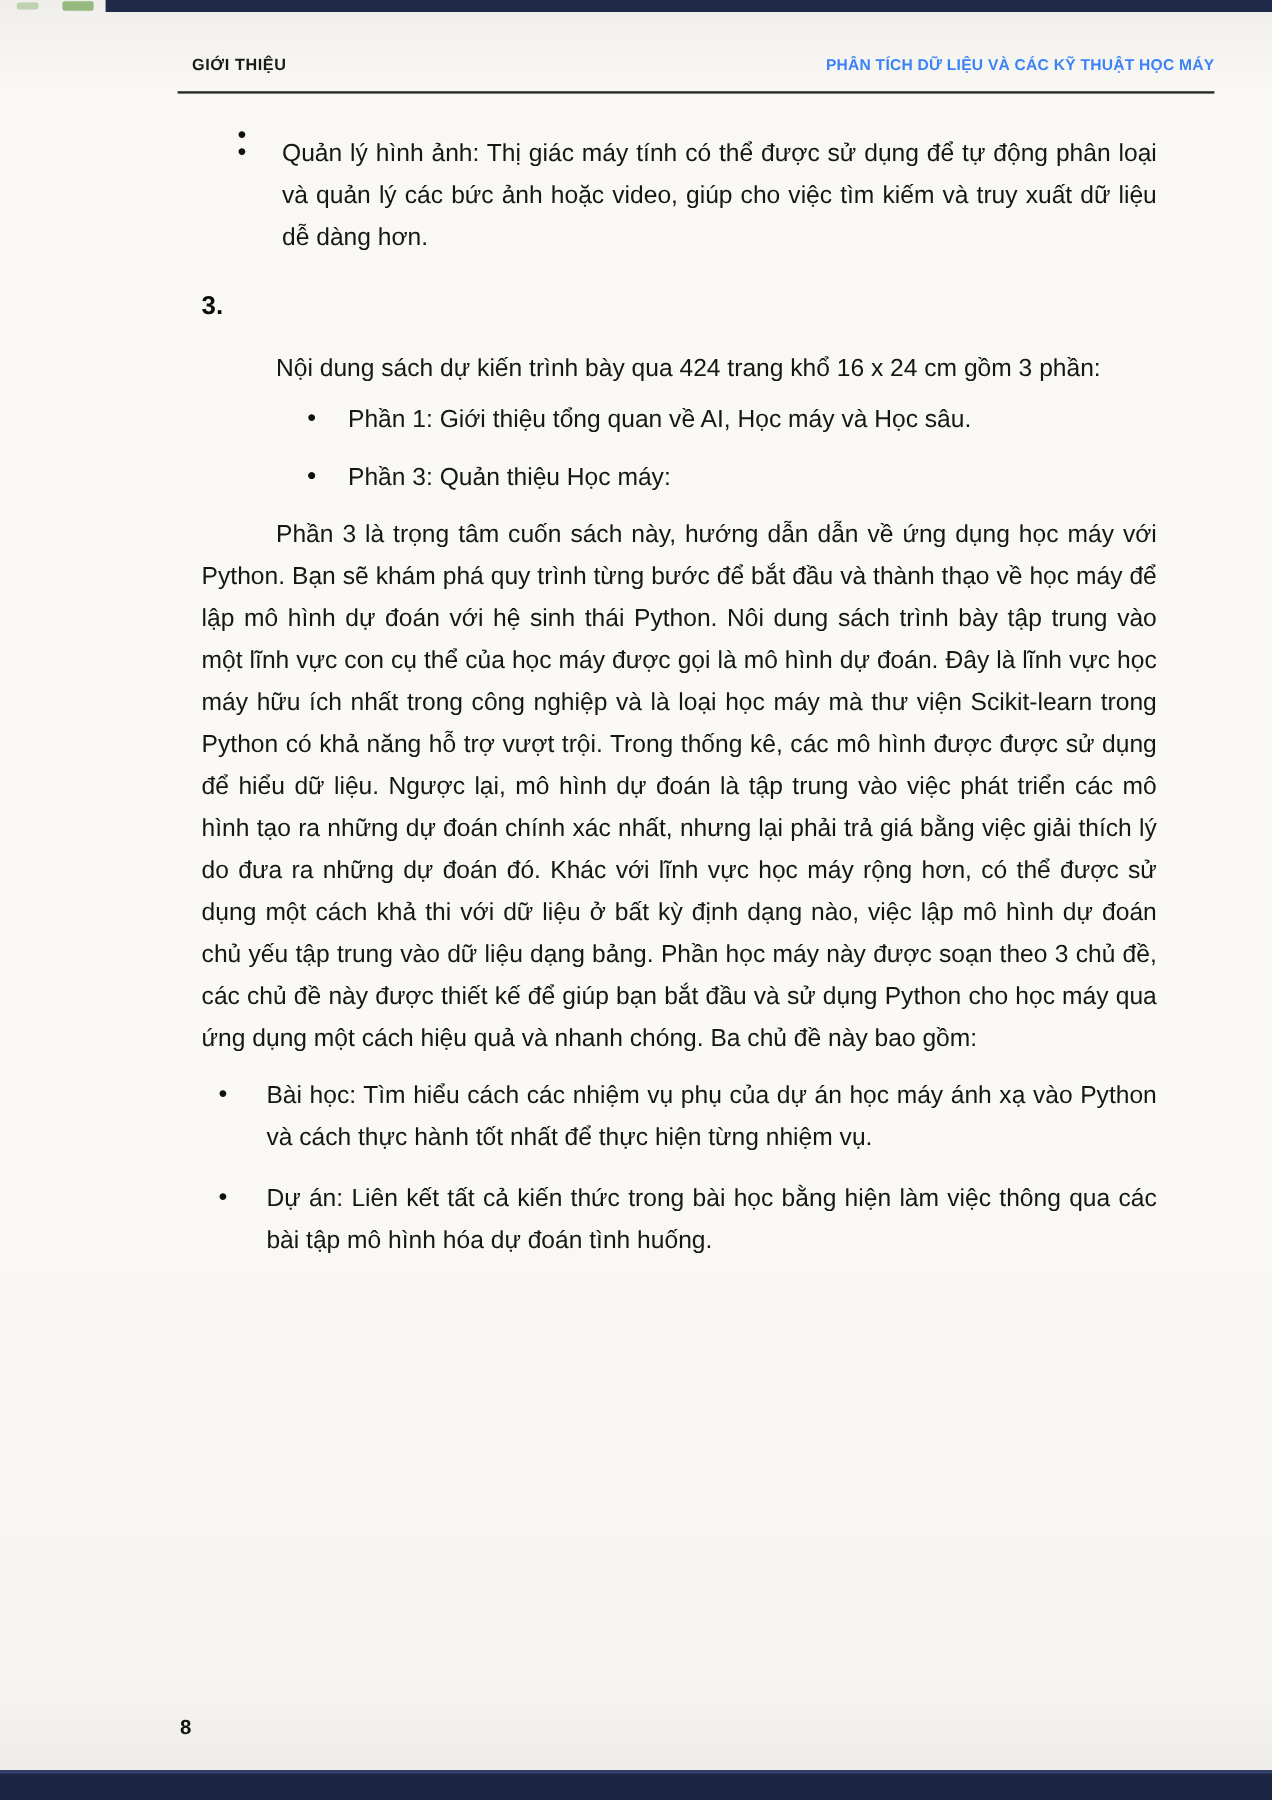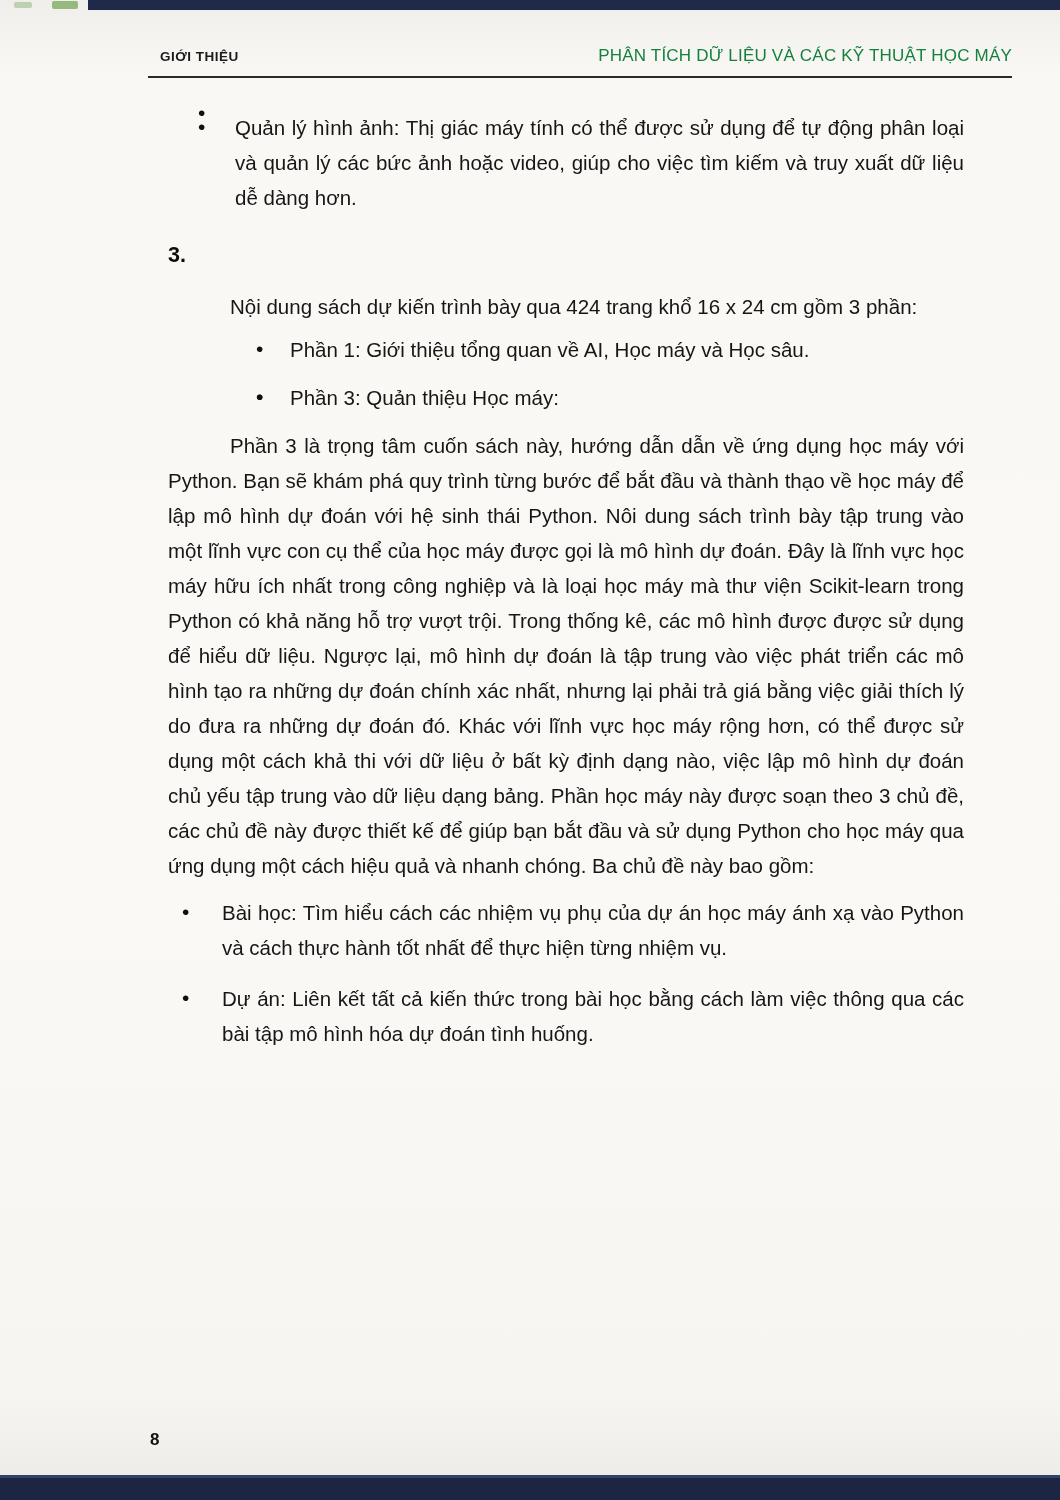--- a/index.html
+++ b/index.html
@@ -16,21 +16,21 @@
   .mark-green-1{position:absolute;top:1px;left:52px;width:26px;height:8px;background:#86b06a;border-radius:2px;opacity:.85;}
   .mark-green-2{position:absolute;top:2px;left:14px;width:18px;height:6px;background:#9dbd8a;border-radius:2px;opacity:.6;}
   .strip-bottom{position:absolute;bottom:0;left:0;width:100%;height:22px;background:#1c2643;border-top:3px solid #32406a;}
 
   
   .page-header{
     position:absolute;top:46px;left:148px;right:48px;
     display:flex;justify-content:space-between;align-items:baseline;margin-left:12px;
   }
   .hdr-left{font-weight:bold;font-size:13.5px;letter-spacing:.5px;color:#1a1a1a;}
-  .hdr-right{font-weight:normal;font-size:17px;letter-spacing:.2px;color:#15803d;}
+  .hdr-right{font-weight:bold;font-size:13px;letter-spacing:.2px;color:#3b82f6;}
   .header-rule{position:absolute;top:76px;left:148px;right:48px;height:2px;background:#2a2a2a;}
 
   
   .content{
     position:absolute;top:96px;left:168px;width:796px;
     font-size:20.5px;line-height:35px;text-align:justify;color:#161616;
   }
 
   p.para{margin:0 0 12px 0;text-indent:62px;}
   p.para.tight{margin-bottom:8px;}
@@ -107,18 +107,18 @@
 
   <p class="para">Phần 3 là trọng tâm cuốn sách này, hướng dẫn dẫn về ứng dụng học máy với Python. Bạn sẽ khám phá quy trình từng bước để bắt đầu và thành thạo về học máy để lập mô hình dự đoán với hệ sinh thái Python. Nôi dung sách trình bày tập trung vào một lĩnh vực con cụ thể của học máy được gọi là mô hình dự đoán. Đây là lĩnh vực học máy hữu ích nhất trong công nghiệp và là loại học máy mà thư viện Scikit-learn trong Python có khả năng hỗ trợ vượt trội. Trong thống kê, các mô hình được được sử dụng để hiểu dữ liệu. Ngược lại, mô hình dự đoán là tập trung vào việc phát triển các mô hình tạo ra những dự đoán chính xác nhất, nhưng lại phải trả giá bằng việc giải thích lý do đưa ra những dự đoán đó. Khác với lĩnh vực học máy rộng hơn, có thể được sử dụng một cách khả thi với dữ liệu ở bất kỳ định dạng nào, việc lập mô hình dự đoán chủ yếu tập trung vào dữ liệu dạng bảng. Phần học máy này được soạn theo 3 chủ đề, các chủ đề này được thiết kế để giúp bạn bắt đầu và sử dụng Python cho học máy qua ứng dụng một cách hiệu quả và nhanh chóng. Ba chủ đề này bao gồm:</p>
 
   <div class="b-item lvl-topic">
     <span class="dot">•</span>
     <b>Bài học:</b><span> Tìm hiểu cách các nhiệm vụ phụ của dự án học máy ánh xạ vào Python và cách thực hành tốt nhất để thực hiện từng nhiệm vụ.</span>
   </div>
 
   <div class="b-item lvl-topic">
     <span class="dot">•</span>
-    <b>Dự án:</b><span> Liên kết tất cả kiến thức trong bài học bằng cách làm việc thông qua các bài tập mô hình hóa dự đoán tình huống.</span>
+    <b>Dự án:</b><span> Liên kết tất cả kiến thức trong bài học bằng hiện làm việc thông qua các bài tập mô hình hóa dự đoán tình huống.</span>
   </div>
 
 </main>
 
 <div class="page-number">8</div>
 
 </body></html>

